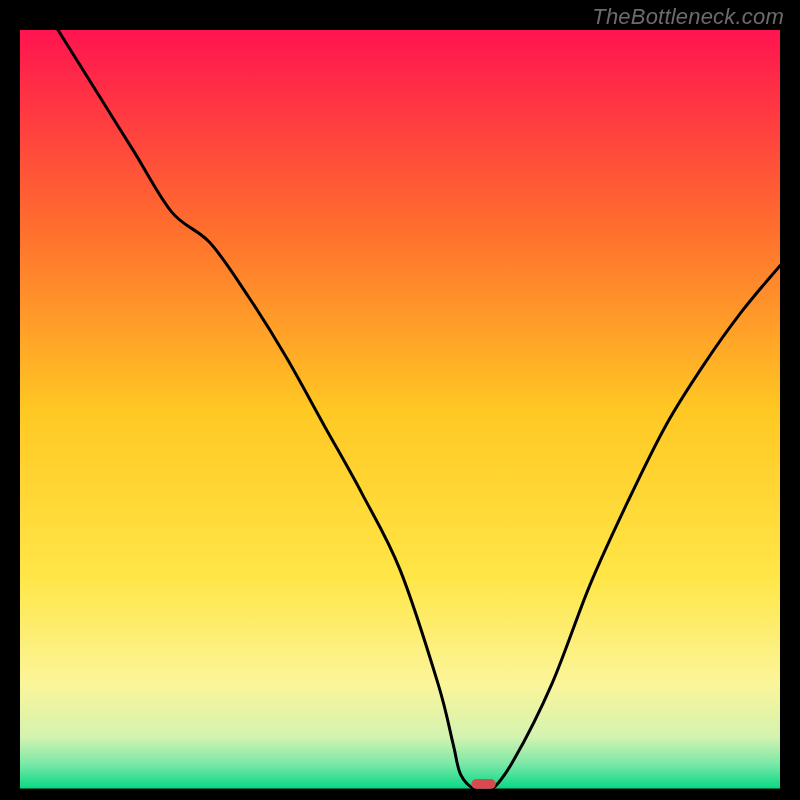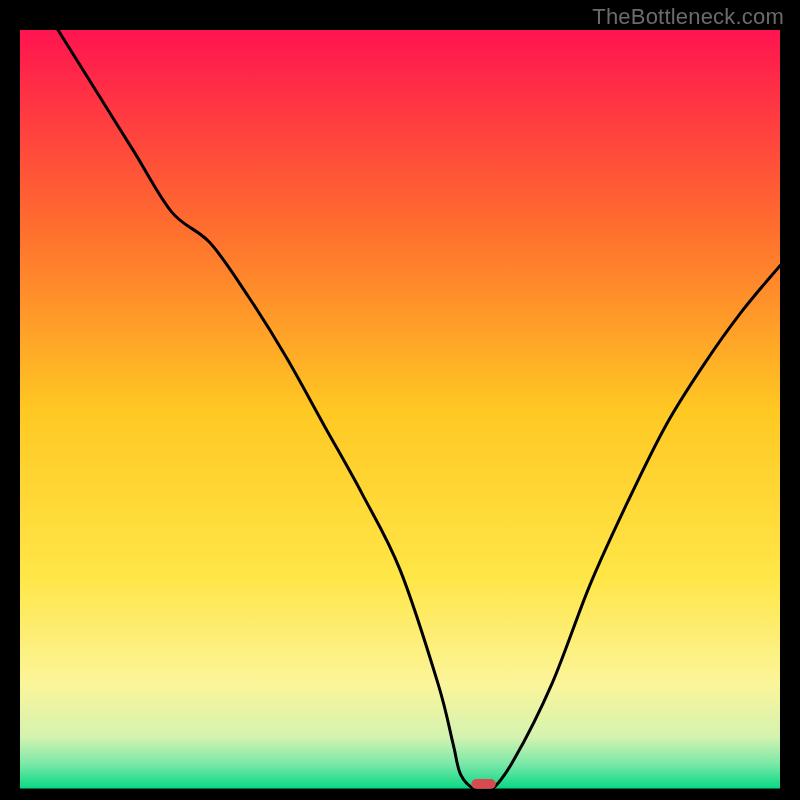--- a/index.html
+++ b/index.html
@@ -12,20 +12,21 @@
   }
   .watermark {
     position: absolute;
     top: 4px;
     right: 16px;
     font-family: Arial, Helvetica, sans-serif;
     font-size: 22px;
     color: #6b6b6b;
     font-weight: 500;
     letter-spacing: 0.2px;
+    font-style: italic;
   }
   .plot {
     position: absolute;
     left: 20px;
     top: 30px;
     width: 760px;
     height: 760px;
   }
   .plot svg { width: 100%; height: 100%; display: block; }
   .marker {

